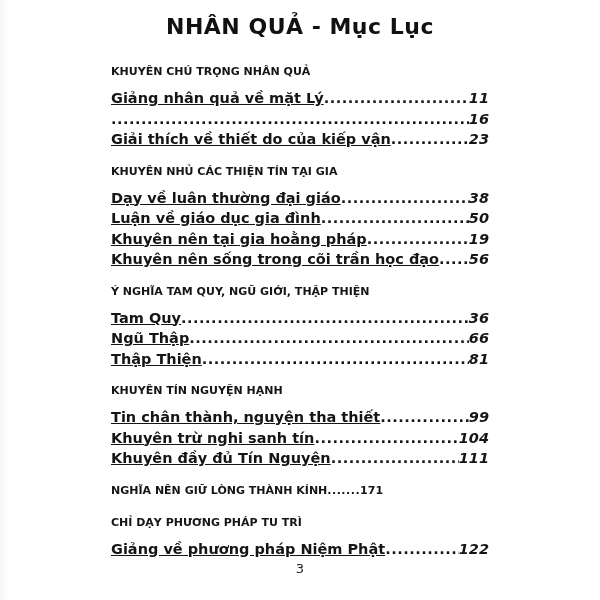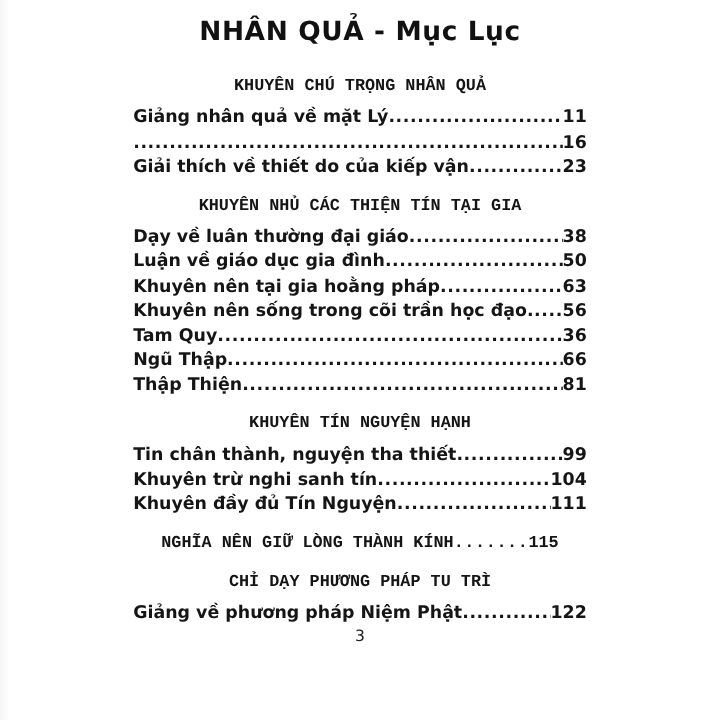--- a/index.html
+++ b/index.html
@@ -28,46 +28,47 @@
   }
   .title {
     text-align: center;
     font-size: 22px;
     line-height: 30px;
     letter-spacing: 0.5px;
     margin: 0 0 20px 0;
     color: #111;
   }
   .heading {
-    text-align: center;
-    font-size: 14px;
+    text-align: left;
+    font-size: 11px;
     line-height: 20px;
     margin: 12px 0 6px 0;
     white-space: nowrap;
-    font-family: Liberation Mono, monospace;
   }
   .toc-row {
     display: flex;
     align-items: baseline;
     font-size: 14.5px;
     line-height: 20.5px;
     white-space: nowrap;
   }
   .toc-label {
     flex: 0 0 auto;
+    text-decoration: underline;
   }
   .dots {
     flex: 1 1 auto;
     overflow: hidden;
     white-space: nowrap;
     min-width: 8px;
     letter-spacing: 0.5px;
   }
   .pagenum {
     flex: 0 0 auto;
+    font-style: italic;
   }
   .inline-head .dots-inline {
     letter-spacing: 0.5px;
   }
   .folio {
     text-align: center;
     font-size: 13px;
     font-weight: normal;
     margin-top: 2px;
     color: #222;
@@ -104,28 +105,29 @@
       <span class="pagenum">38</span>
     </div>
     <div class="toc-row">
       <span class="toc-label">Luận về giáo dục gia đình</span>
       <span class="dots"><span>....................................................................................................</span></span>
       <span class="pagenum">50</span>
     </div>
     <div class="toc-row">
       <span class="toc-label">Khuyên nên tại gia hoằng pháp</span>
       <span class="dots"><span>....................................................................................................</span></span>
-      <span class="pagenum">63</span>
+      <span class="pagenum">19</span>
     </div>
     <div class="toc-row">
       <span class="toc-label">Khuyên nên sống trong cõi trần học đạo</span>
       <span class="dots"><span>....................................................................................................</span></span>
       <span class="pagenum">56</span>
     </div>
 
+    <div class="heading">Ý NGHĨA TAM QUY, NGŨ GIỚI, THẬP THIỆN</div>
     <div class="toc-row">
       <span class="toc-label">Tam Quy</span>
       <span class="dots"><span>....................................................................................................</span></span>
       <span class="pagenum">36</span>
     </div>
     <div class="toc-row">
       <span class="toc-label">Ngũ Thập</span>
       <span class="dots"><span>....................................................................................................</span></span>
       <span class="pagenum">66</span>
     </div>
@@ -146,21 +148,21 @@
       <span class="dots"><span>....................................................................................................</span></span>
       <span class="pagenum">104</span>
     </div>
     <div class="toc-row">
       <span class="toc-label">Khuyên đầy đủ Tín Nguyện</span>
       <span class="dots"><span>....................................................................................................</span></span>
       <span class="pagenum">111</span>
     </div>
 
     <div class="heading inline-head">
-      <span>NGHĨA NÊN GIỮ LÒNG THÀNH KÍNH</span><span class="dots-inline">.......</span><span>115</span>
+      <span>NGHĨA NÊN GIỮ LÒNG THÀNH KÍNH</span><span class="dots-inline">.......</span><span>171</span>
     </div>
 
     <div class="heading">CHỈ DẠY PHƯƠNG PHÁP TU TRÌ</div>
     <div class="toc-row">
       <span class="toc-label">Giảng về phương pháp Niệm Phật</span>
       <span class="dots"><span>....................................................................................................</span></span>
       <span class="pagenum">122</span>
     </div>
 
     <div class="folio">3</div>

